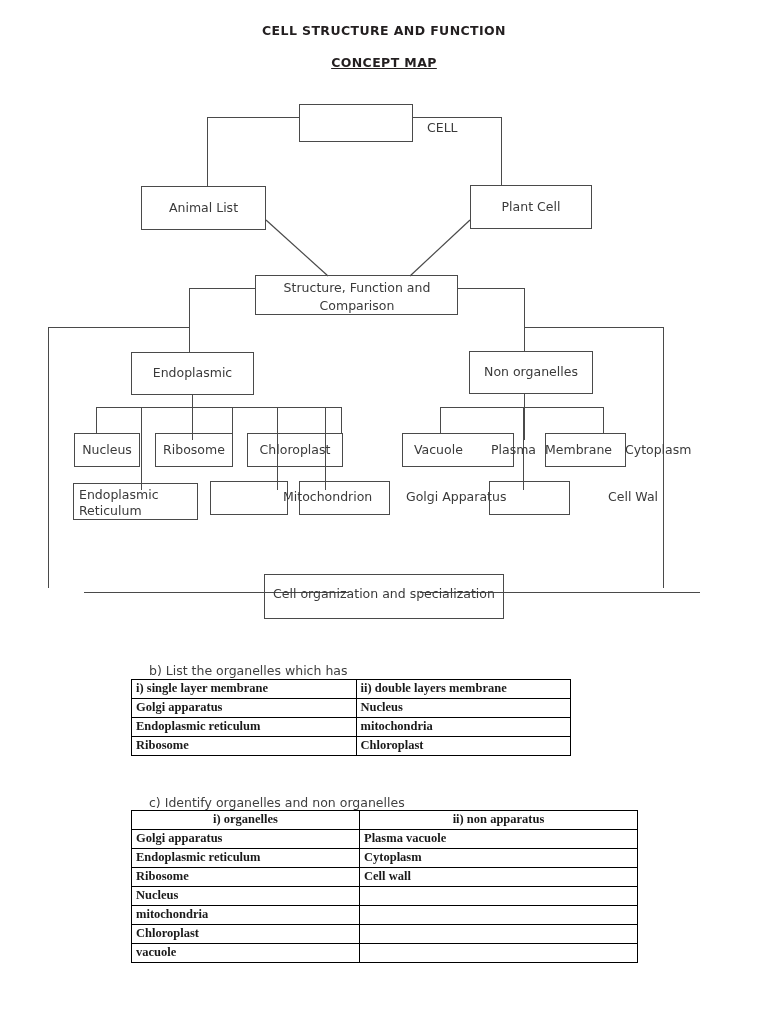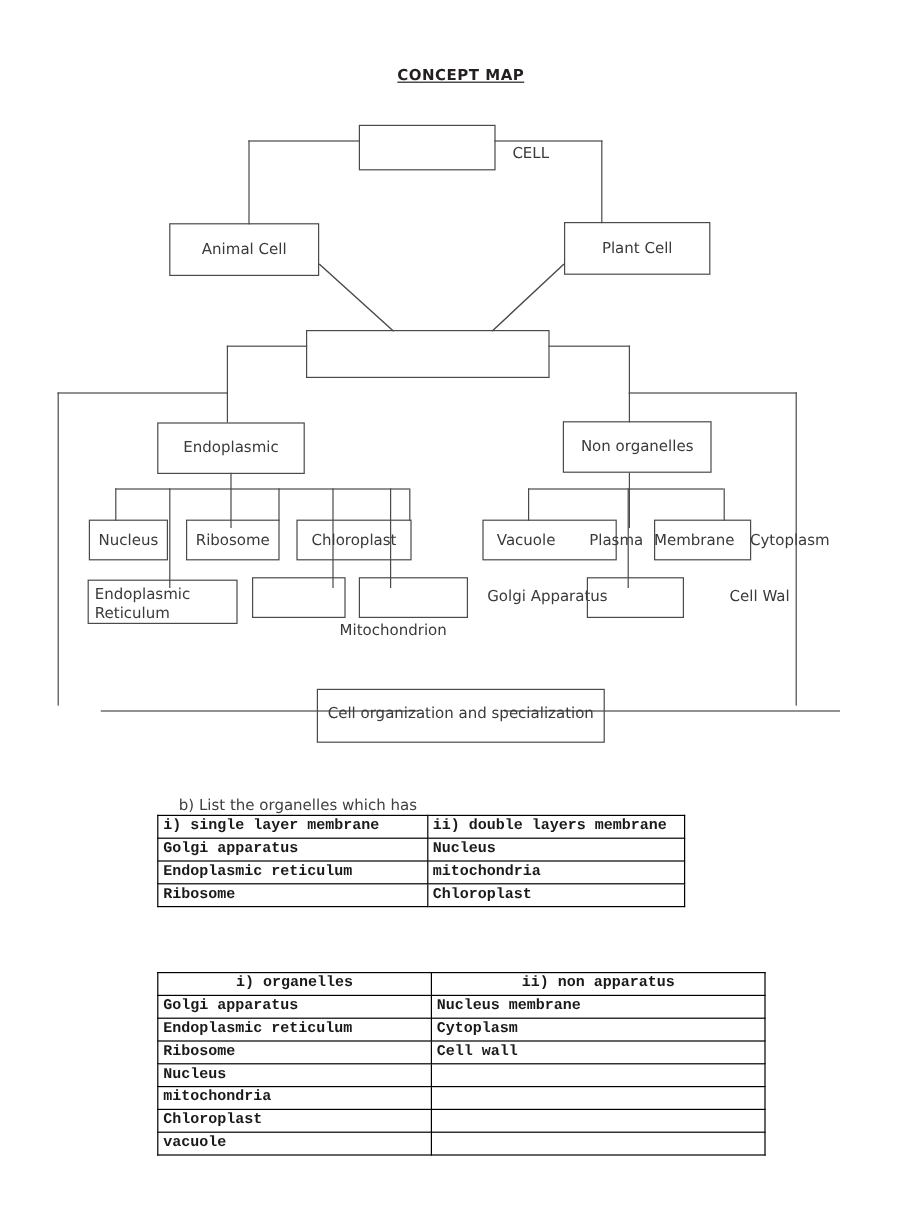--- a/index.html
+++ b/index.html
@@ -44,21 +44,21 @@
   .diag{position:absolute;}
   .diag line{stroke:#4a4a4a;stroke-width:1.2;}
 
   
   .qlabel{
     position:absolute;font-size:12.5px;color:#404040;white-space:nowrap;
   }
   table.grid{
     position:absolute;
     border-collapse:collapse;
-    font-family:Liberation Mono, monospace;
+    font-family:Liberation Serif, serif;
     font-size:12.5px;
     font-weight:bold;
     color:#1a1a1a;
     table-layout:fixed;
   }
   table.grid td{
     border:1.1px solid #000;
     padding:1px 4px;
     vertical-align:top;
     line-height:15px;
@@ -68,44 +68,46 @@
   .c1{width:222px;}
   .c2{width:212px;}
   .d1{width:228px;}
   .d2{width:278px;}
 </style>
 </head>
 <body>
 
 <div class="page">
 
+  <div class="doc-title" id="title-main">CELL STRUCTURE AND FUNCTION</div>
   <div class="doc-title" id="title-sub">CONCEPT MAP</div>
 
   <div class="map">
 
     <div class="box" style="left:299px;top:104px;width:114px;height:38px;"></div>
     <div class="lbl" style="left:427px;top:119px;">CELL</div>
 
     <div class="ln h" style="left:207px;top:117px;width:93px;"></div>
     <div class="ln h" style="left:412px;top:117px;width:90px;"></div>
     <div class="ln v" style="left:207px;top:117px;height:70px;"></div>
     <div class="ln v" style="left:501px;top:117px;height:69px;"></div>
 
     <div class="box" style="left:141px;top:186px;width:125px;height:44px;"></div>
-    <div class="lbl ctr" style="left:141px;top:199px;width:125px;">Animal Cell</div>
+    <div class="lbl ctr" style="left:141px;top:199px;width:125px;">Animal List</div>
 
     <div class="box" style="left:470px;top:185px;width:122px;height:44px;"></div>
     <div class="lbl ctr" style="left:470px;top:198px;width:122px;">Plant Cell</div>
 
     <svg class="diag" style="left:0px;top:180px;width:768px;height:110px;">
       <line x1="266" y1="40" x2="328" y2="96"></line>
       <line x1="470" y1="40" x2="410" y2="96"></line>
     </svg>
 
     <div class="box" style="left:255px;top:275px;width:203px;height:40px;"></div>
+    <div class="lbl ctr wrap" style="left:258px;top:279px;width:198px;line-height:18px;">Structure, Function and Comparison</div>
 
     <div class="ln h" style="left:189px;top:288px;width:67px;"></div>
     <div class="ln h" style="left:457px;top:288px;width:68px;"></div>
     <div class="ln v" style="left:189px;top:288px;height:40px;"></div>
     <div class="ln v" style="left:524px;top:288px;height:40px;"></div>
 
     <div class="ln h" style="left:48px;top:327px;width:142px;"></div>
     <div class="ln h" style="left:524px;top:327px;width:140px;"></div>
     <div class="ln v" style="left:48px;top:327px;height:261px;"></div>
     <div class="ln v" style="left:663px;top:327px;height:261px;"></div>
@@ -152,21 +154,21 @@
     <div class="lbl" style="left:545px;top:441px;">Membrane</div>
 
     <div class="lbl" style="left:625px;top:441px;">Cytoplasm</div>
 
     <div class="box" style="left:73px;top:483px;width:125px;height:37px;"></div>
     <div class="lbl wrap" style="left:79px;top:487px;width:102px;line-height:16px;">Endoplasmic Reticulum</div>
 
     <div class="box" style="left:210px;top:481px;width:78px;height:34px;"></div>
 
     <div class="box" style="left:299px;top:481px;width:91px;height:34px;"></div>
-    <div class="lbl" style="left:283px;top:516px;text-align:center;">Mitochondrion</div>
+    <div class="lbl" style="left:283px;top:488px;text-align:center;">Mitochondrion</div>
 
     <div class="lbl" style="left:406px;top:488px;">Golgi  Apparatus</div>
     <div class="box" style="left:489px;top:481px;width:81px;height:34px;"></div>
 
     <div class="lbl" style="left:608px;top:488px;">Cell Wal</div>
 
     <div class="ln h" style="left:84px;top:592px;width:265px;"></div>
     <div class="ln h" style="left:420px;top:592px;width:280px;"></div>
 
     <div class="box" style="left:264px;top:574px;width:240px;height:45px;"></div>
@@ -193,34 +195,35 @@
         <td>Endoplasmic reticulum</td>
         <td>mitochondria</td>
       </tr>
       <tr>
         <td>Ribosome</td>
         <td>Chloroplast</td>
       </tr>
     </tbody>
   </table>
 
+  <div class="qlabel" style="left:149px;top:795px;">c)  Identify organelles and non organelles</div>
 
   <table class="grid" style="left:131px;top:810px;width:506px;">
     <colgroup>
         <col class="d1">
         <col class="d2">
       </colgroup>
     <tbody>
       <tr>
         <td class="hdr-ctr">i) organelles</td>
         <td class="hdr-ctr">ii) non apparatus</td>
       </tr>
       <tr>
         <td>Golgi apparatus</td>
-        <td>Nucleus membrane</td>
+        <td>Plasma vacuole</td>
       </tr>
       <tr>
         <td>Endoplasmic reticulum</td>
         <td>Cytoplasm</td>
       </tr>
       <tr>
         <td>Ribosome</td>
         <td>Cell wall</td>
       </tr>
       <tr>

